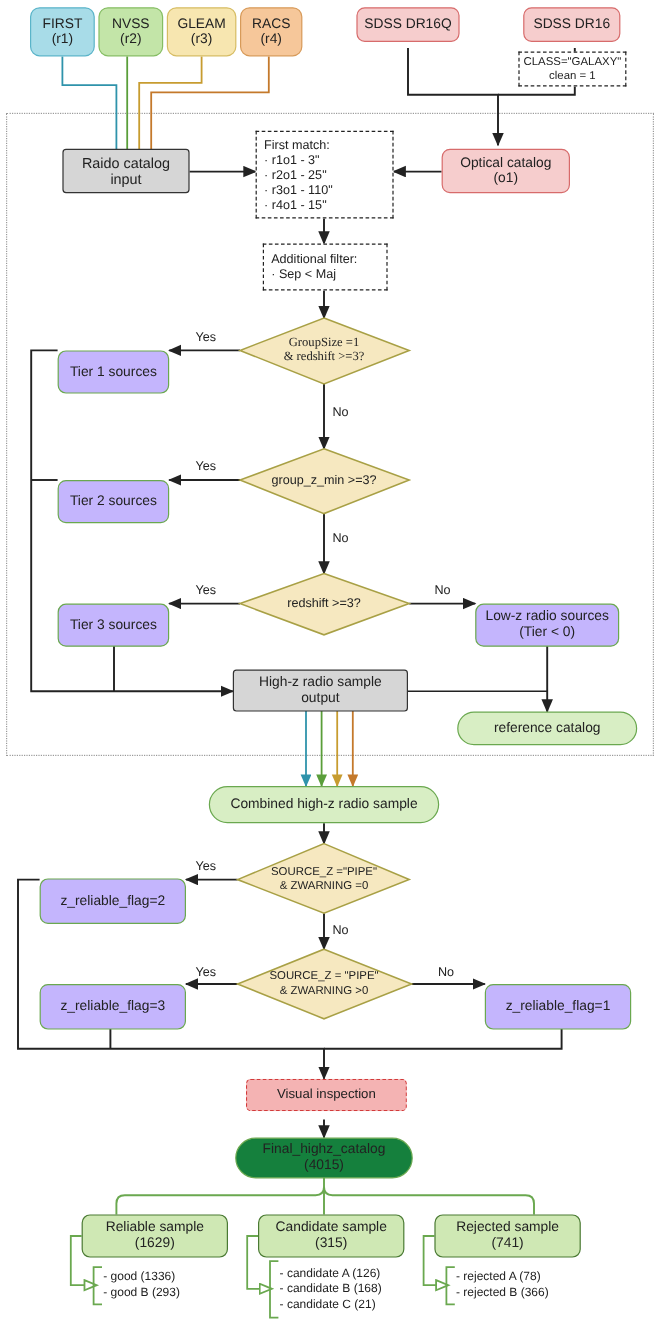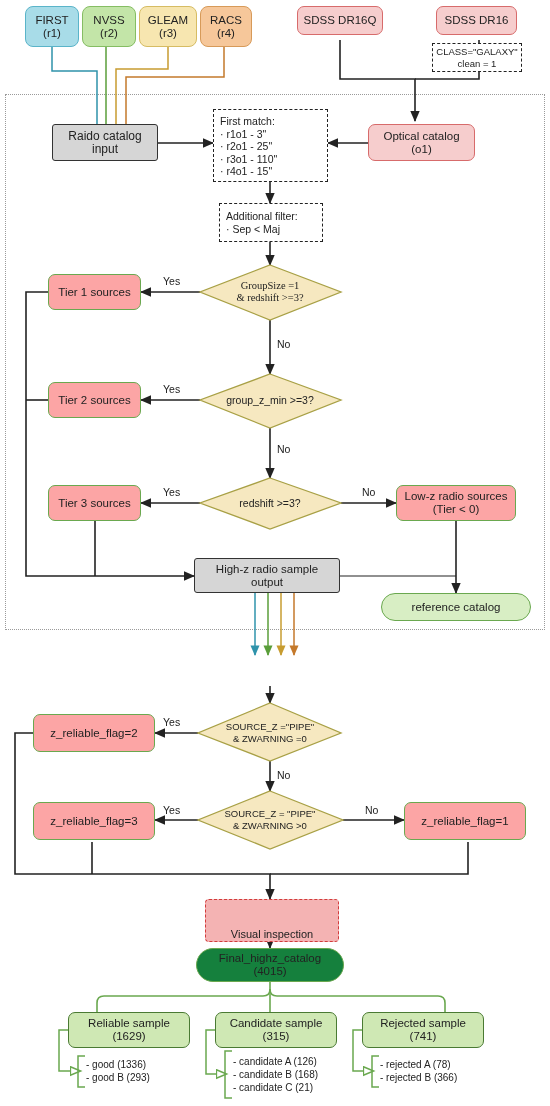--- a/index.html
+++ b/index.html
@@ -8,21 +8,21 @@
   #edges{position:absolute;left:0;top:0;width:550px;height:1106px;}
   .node{position:absolute;box-sizing:border-box;display:flex;flex-direction:column;
         align-items:center;justify-content:center;text-align:center;color:#222;
         font-size:11.5px;line-height:13px;}
   .node .l2{display:block;}
   .rr{border-radius:7px;border:1.2px solid;}
   .src{border-radius:8px;}
   .first-dash{border:1.6px dashed #222;background:#fff;align-items:flex-start;
         justify-content:flex-start;text-align:left;padding:5px 6px;font-size:10.5px;line-height:12.6px;}
   .proc{background:#d6d6d6;border:1.6px solid #333;border-radius:3px;font-size:12px;}
-  .green{background:#fca5a5;border-color:#6aa84f;}
+  .green{background:#c4b5fd;border-color:#6aa84f;margin-top:18px;}
   .greenish{background:#cfe8b4;border-color:#6aa84f;}
   .yellowd{font-size:10.5px;line-height:12.5px;}
   .stadium{border-radius:999px;border:1.4px solid #6aa84f;background:#d8eec4;}
   .stadium2{border-radius:999px;border:1.4px solid #6aa84f;background:#15803d;}
   .pinkbox{background:#f6cdcd;border:1.4px solid #d76b6b;border-radius:7px;text-align:center;}
   .pinkdash{background:#f4b3b3;border:1.6px dashed #d23b3b;border-radius:4px;font-size:11px;}
   .dashplain{border:1.6px dashed #222;background:#fff;font-size:9.5px;line-height:11.5px;}
   .leaflist{position:absolute;font-size:10px;line-height:13px;color:#222;text-align:left;}
   .leaflist div{white-space:nowrap;}
   .elabel{position:absolute;font-size:10.5px;color:#222;}
@@ -234,32 +234,35 @@
 
   <div class="node proc" style="left:194px;top:558px;width:146px;height:35px;font-size:11.5px;">
     <span>High-z radio sample</span>
     <span class="l2">output</span>
   </div>
 
   <div class="node stadium" style="left:381px;top:593px;width:150px;height:28px;">
     <span>reference catalog</span>
   </div>
 
+  <div class="node stadium" style="left:174px;top:655px;width:192px;height:31px;">
+    <span>Combined high-z radio sample</span>
+  </div>
 
   <div class="node rr green" style="left:33px;top:714px;width:122px;height:38px;">
     <span>z_reliable_flag=2</span>
   </div>
   <div class="node rr green" style="left:33px;top:802px;width:122px;height:38px;">
     <span>z_reliable_flag=3</span>
   </div>
   <div class="node rr green" style="left:404px;top:802px;width:122px;height:38px;">
     <span>z_reliable_flag=1</span>
   </div>
 
-  <div class="node pinkdash" style="left:205px;top:899px;width:134px;height:43px;justify-content:flex-end;">
+  <div class="node pinkdash" style="left:205px;top:899px;width:134px;height:27px;">
     <span>Visual inspection</span>
   </div>
 
   <div class="node stadium2" style="left:196px;top:948px;width:148px;height:34px;">
     <span>Final_highz_catalog</span>
     <span class="l2">(4015)</span>
   </div>
 
   <div class="node rr greenish" style="left:68px;top:1012px;width:122px;height:36px;border-width:1.5px;border-color:#4a7a33;">
     <span>Reliable sample</span>

